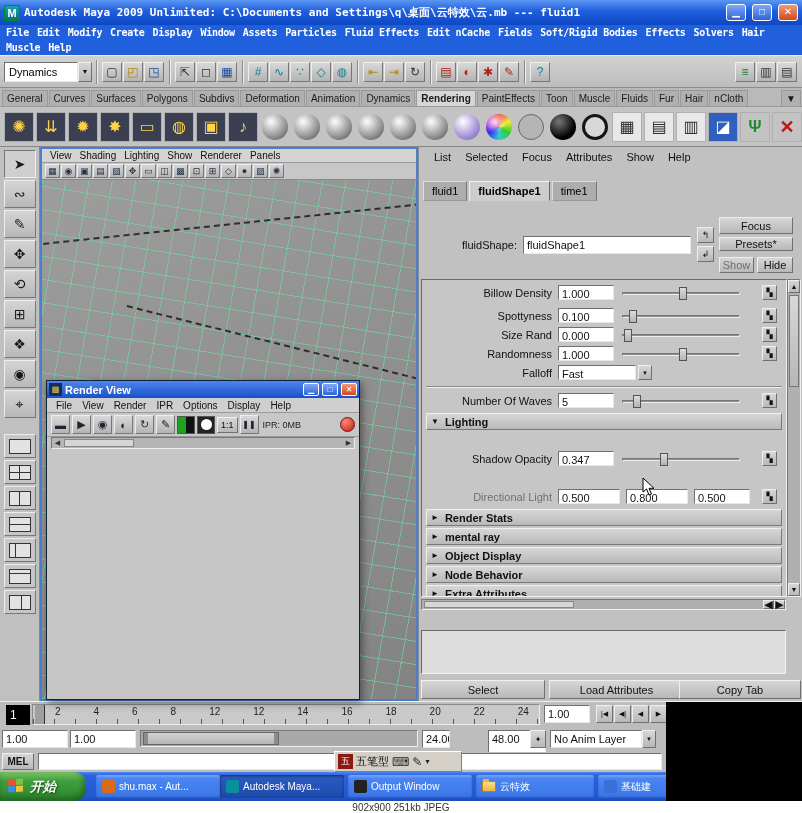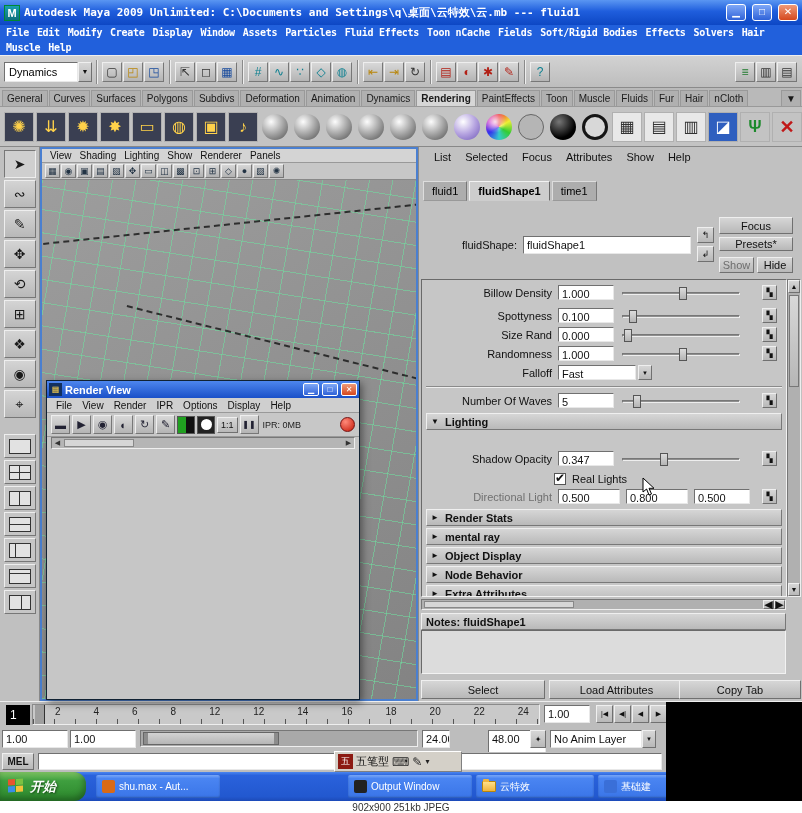--- a/index.html
+++ b/index.html
@@ -158,21 +158,21 @@
 <div class="abs mrow" id="menurow1">
   <span class="mi">File</span>
   <span class="mi">Edit</span>
   <span class="mi">Modify</span>
   <span class="mi">Create</span>
   <span class="mi">Display</span>
   <span class="mi">Window</span>
   <span class="mi">Assets</span>
   <span class="mi">Particles</span>
   <span class="mi">Fluid Effects</span>
-  <span class="mi">Toon nCache</span>
+  <span class="mi">Edit nCache</span>
   <span class="mi">Fields</span>
   <span class="mi">Soft/Rigid Bodies</span>
   <span class="mi">Effects</span>
   <span class="mi">Solvers</span>
   <span class="mi">Hair</span>
 </div>
 <div class="abs mrow" id="menurow2">
   <span class="mi">Muscle</span>
   <span class="mi">Help</span>
 </div>
@@ -439,24 +439,20 @@
       <span>Lighting</span>
     </div>
     <div class="arow" style="top:170px">
       <span class="lb">Shadow Opacity</span>
       <span class="fl fld">0.347</span>
       <span class="atrk">
           <i class="athumb" style="left:32%"></i>
         </span>
       <span class="amap btn">▚</span>
     </div>
-    <div class="abs" style="left:0;right:0;top:191px;height:18px">
-      <span class="cbx on" style="left:132px;top:2px"></span>
-      <span class="cblbl" style="left:150px;top:2px">Real Lights</span>
-    </div>
     <div class="arow" style="top:208px">
       <span class="lb" style="color:#707070">Directional Light</span>
       <span class="abs fld" style="left:132px;top:1px;width:62px;height:15px">0.500</span>
       <span class="abs fld" style="left:200px;top:1px;width:62px;height:15px">0.800</span>
       <span class="abs fld" style="left:268px;top:1px;width:56px;height:15px">0.500</span>
       <span class="amap btn">▚</span>
     </div>
     <div class="sechdr" style="top:229px">
       <span class="ar">►</span>
       <span>Render Stats</span>
@@ -483,23 +479,20 @@
     <span class="a btn" style="top:0">▲</span>
     <span class="th"></span>
     <span class="a btn" style="bottom:0">▼</span>
   </div>
   <div class="hscroll">
     <span class="th"></span>
     <span class="ar btn" style="margin-left:auto">◀</span>
     <span class="ar btn">▶</span>
   </div>
 
-  <div class="sechdr" style="top:466px;left:2px;right:16px">
-    <span>Notes: fluidShape1</span>
-  </div>
   <div class="abs s" style="left:2px;top:483px;right:16px;height:44px;background:#dcdcdc"></div>
 
   <span class="abs btn" style="left:2px;top:533px;width:124px;height:19px">Select</span>
   <span class="abs btn" style="left:130px;top:533px;width:135px;height:19px">Load Attributes</span>
   <span class="abs btn" style="left:260px;top:533px;width:122px;height:19px">Copy Tab</span>
 </div>
 
 <div class="abs" id="timerow">
   <span class="framecell">1</span>
   <div class="tstrip">
@@ -563,20 +556,24 @@
         <i style="background:#7bc142"></i>
         <i style="background:#3a8de8"></i>
         <i style="background:#f2c23a"></i>
       </span>
     <span class="t">开始</span>
   </div>
   <div class="task" style="left:96px;width:124px">
     <span class="ticon" style="background:#d86a18"></span>
     <span>shu.max - Aut...</span>
   </div>
+  <div class="task active" style="left:220px;width:124px">
+    <span class="ticon" style="background:#0b8f9f"></span>
+    <span>Autodesk Maya...</span>
+  </div>
   <div class="task" style="left:348px;width:124px">
     <span class="ticon" style="background:#222"></span>
     <span>Output Window</span>
   </div>
   <div class="task" style="left:476px;width:118px">
     <span class="folder"></span>
     <span>云特效</span>
   </div>
   <div class="task" style="left:598px;width:100px">
     <span class="ticon" style="background:#3a6fd8"></span>

